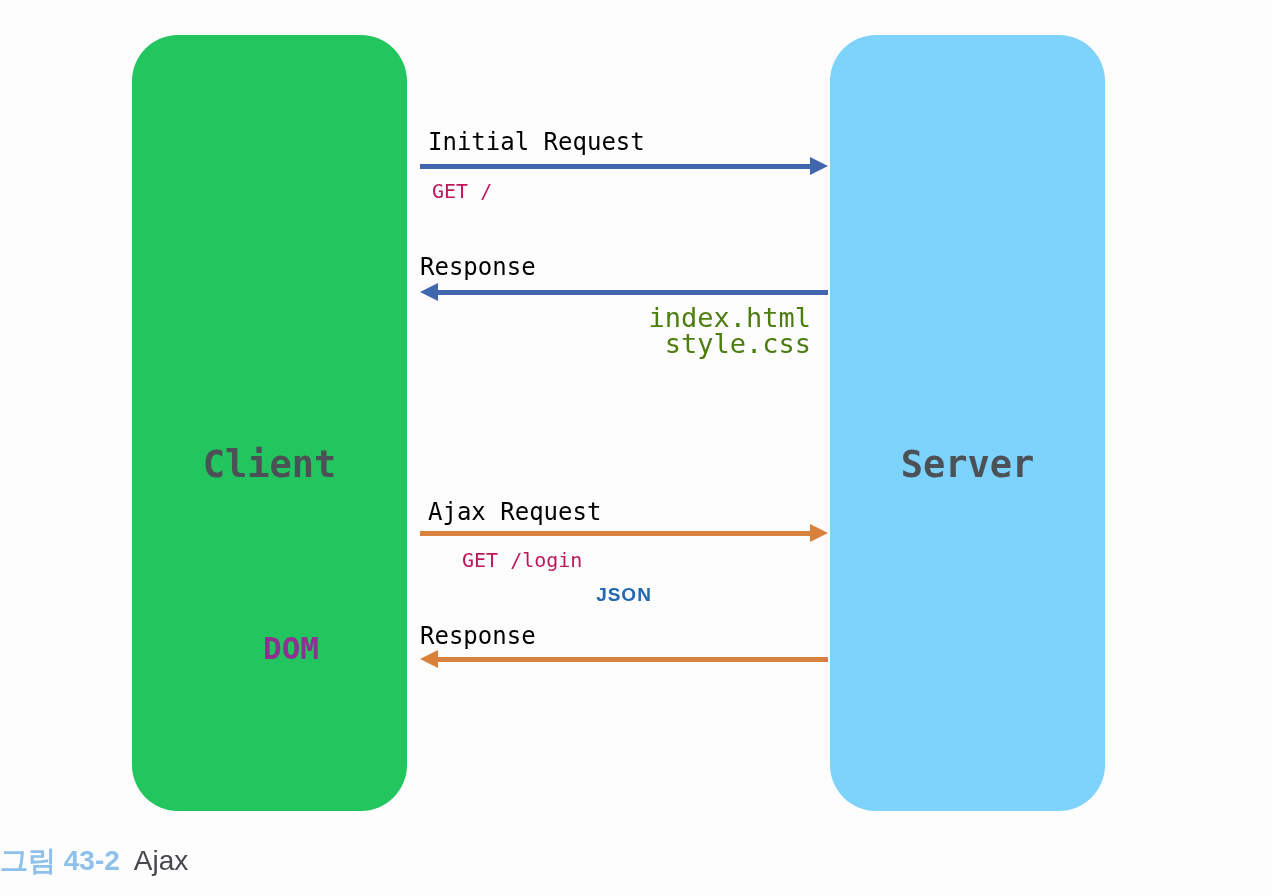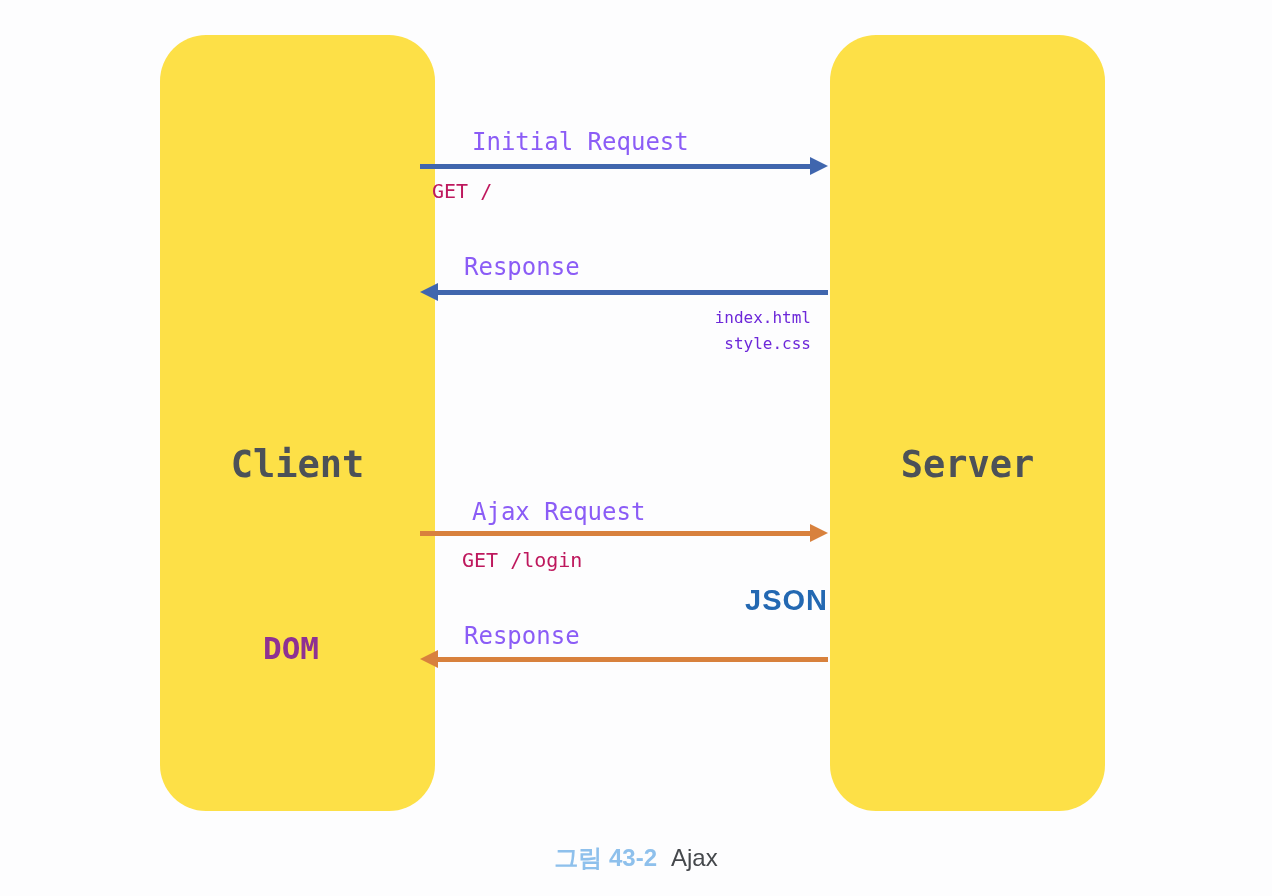--- a/index.html
+++ b/index.html
@@ -12,22 +12,22 @@
   .stage { position: relative; width: 1272px; height: 896px; }
 
   
   .box {
     position: absolute;
     top: 35px;
     width: 275px;
     height: 776px;
     border-radius: 46px;
   }
-  .box-client { left: 160px; background: #fde047; }
-  .box-server { left: 830px; background: #fde047; }
+  .box-client { left: 132px; background: #22c55e; }
+  .box-server { left: 830px; background: #7dd3fc; }
   .box-label {
     position: absolute;
     top: 408px;
     left: 0; width: 100%;
     text-align: center;
     font-size: 37px;
     font-weight: bold;
     color: #4c5158;
     letter-spacing: 0px;
   }
@@ -44,42 +44,41 @@
     font-weight: bold;
     color: #8e3192;
     margin-top: 15px;
   }
 
   
   .msg-label {
     position: absolute;
     font-size: 24px;
     font-weight: 500;
-    color: #8b5cf6;
-    margin-left: 44px;
+    color: #000000;
   }
   .msg-label.align-right {
     left: 420px;
     width: 391px;
     text-align: left;
   }
   .msg-sub {
     position: absolute;
     font-size: 20px;
     color: #be185d;
   }
   .files {
     position: absolute;
     left: 420px;
     top: 305px;
     width: 391px;
     text-align: right;
-    font-size: 16px;
+    font-size: 27px;
     line-height: 26px;
-    color: #6d28d9;
+    color: #4d7c0f;
   }
 
   
   .arrow {
     position: absolute;
     left: 420px;
     width: 408px;
     height: 18px;
     display: flex;
     align-items: center;
@@ -92,36 +91,35 @@
   .arrow.orange .shaft { background: #d8813d; }
   .arrow.orange .head-right { border-left: 18px solid #d8813d; }
   .arrow.orange .head-left  { border-right: 18px solid #d8813d; }
 
   
   .payload {
     position: absolute;
     left: 420px;
     top: 584px;
     width: 408px;
-    text-align: right;
+    text-align: center;
     font-family: "Liberation Sans", sans-serif;
-    font-size: 29px;
+    font-size: 19px;
     font-weight: bold;
     letter-spacing: 1px;
     color: #2368b2;
   }
 
   
   .caption {
     position: absolute;
     left: 0; top: 842px;
     width: 100%;
-    text-align: center;
     font-family: "Liberation Sans", sans-serif;
-    font-size: 24px;
+    font-size: 28px;
   }
   .caption .fig-no { font-weight: bold; color: #8ec0ec; }
   .caption .fig-title { color: #45484c; margin-left: 14px; }
 </style>
 </head>
 <body>
 
 <div class="stage">
 
   <div class="box box-client">

